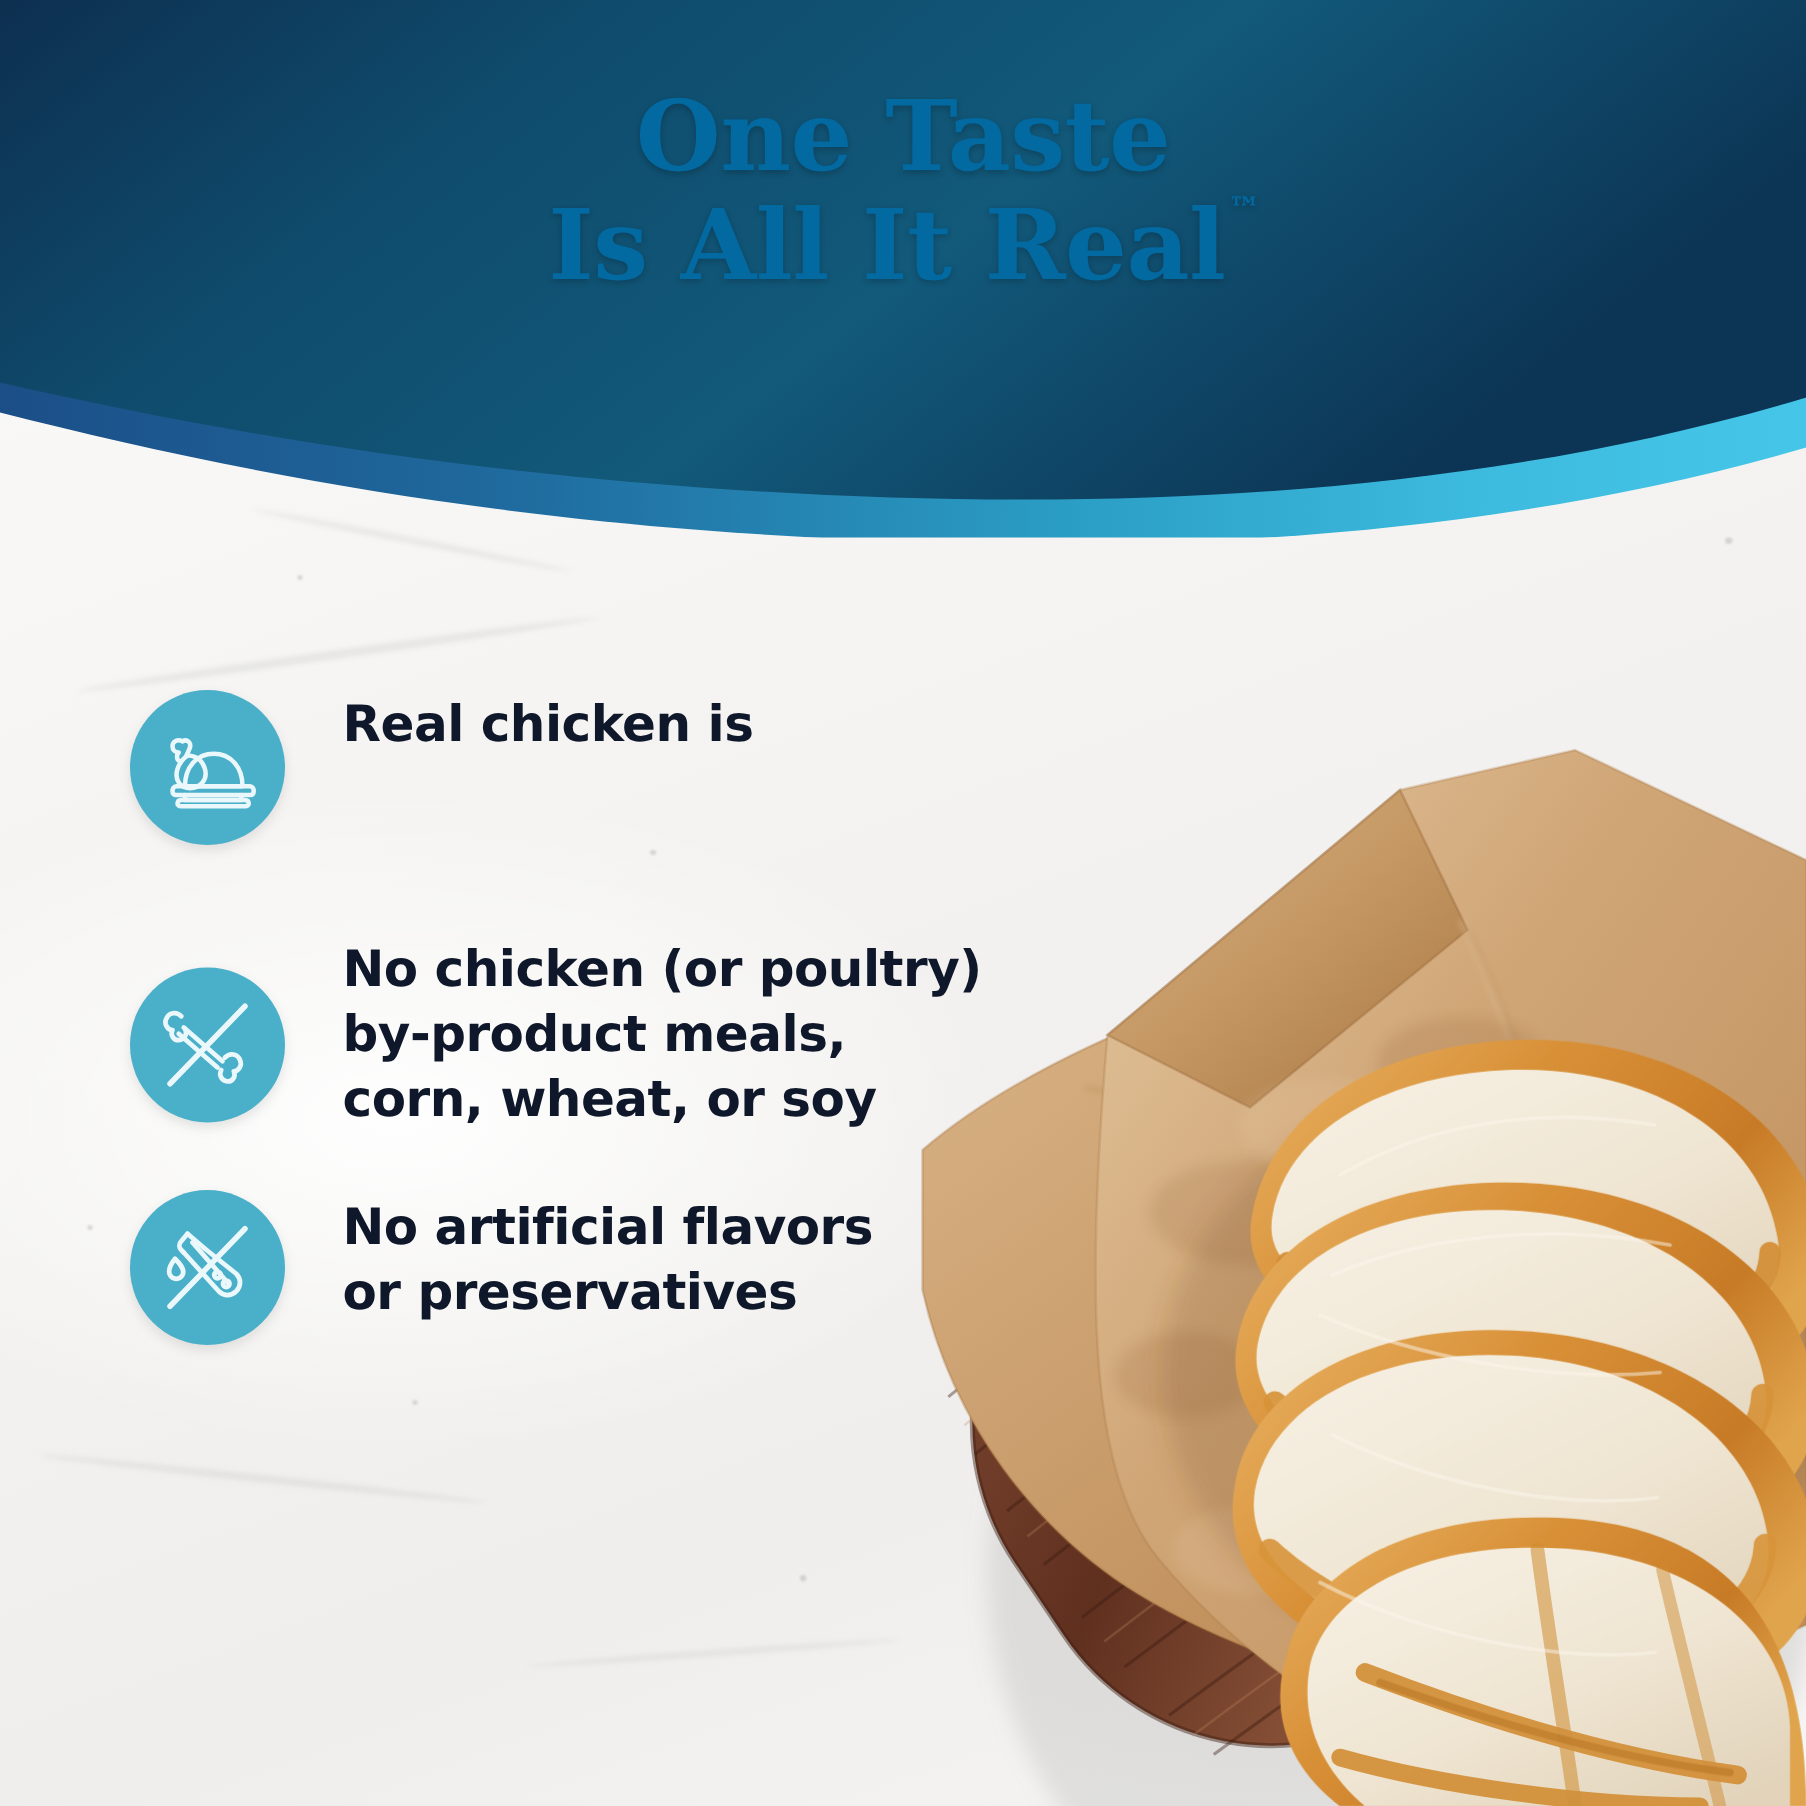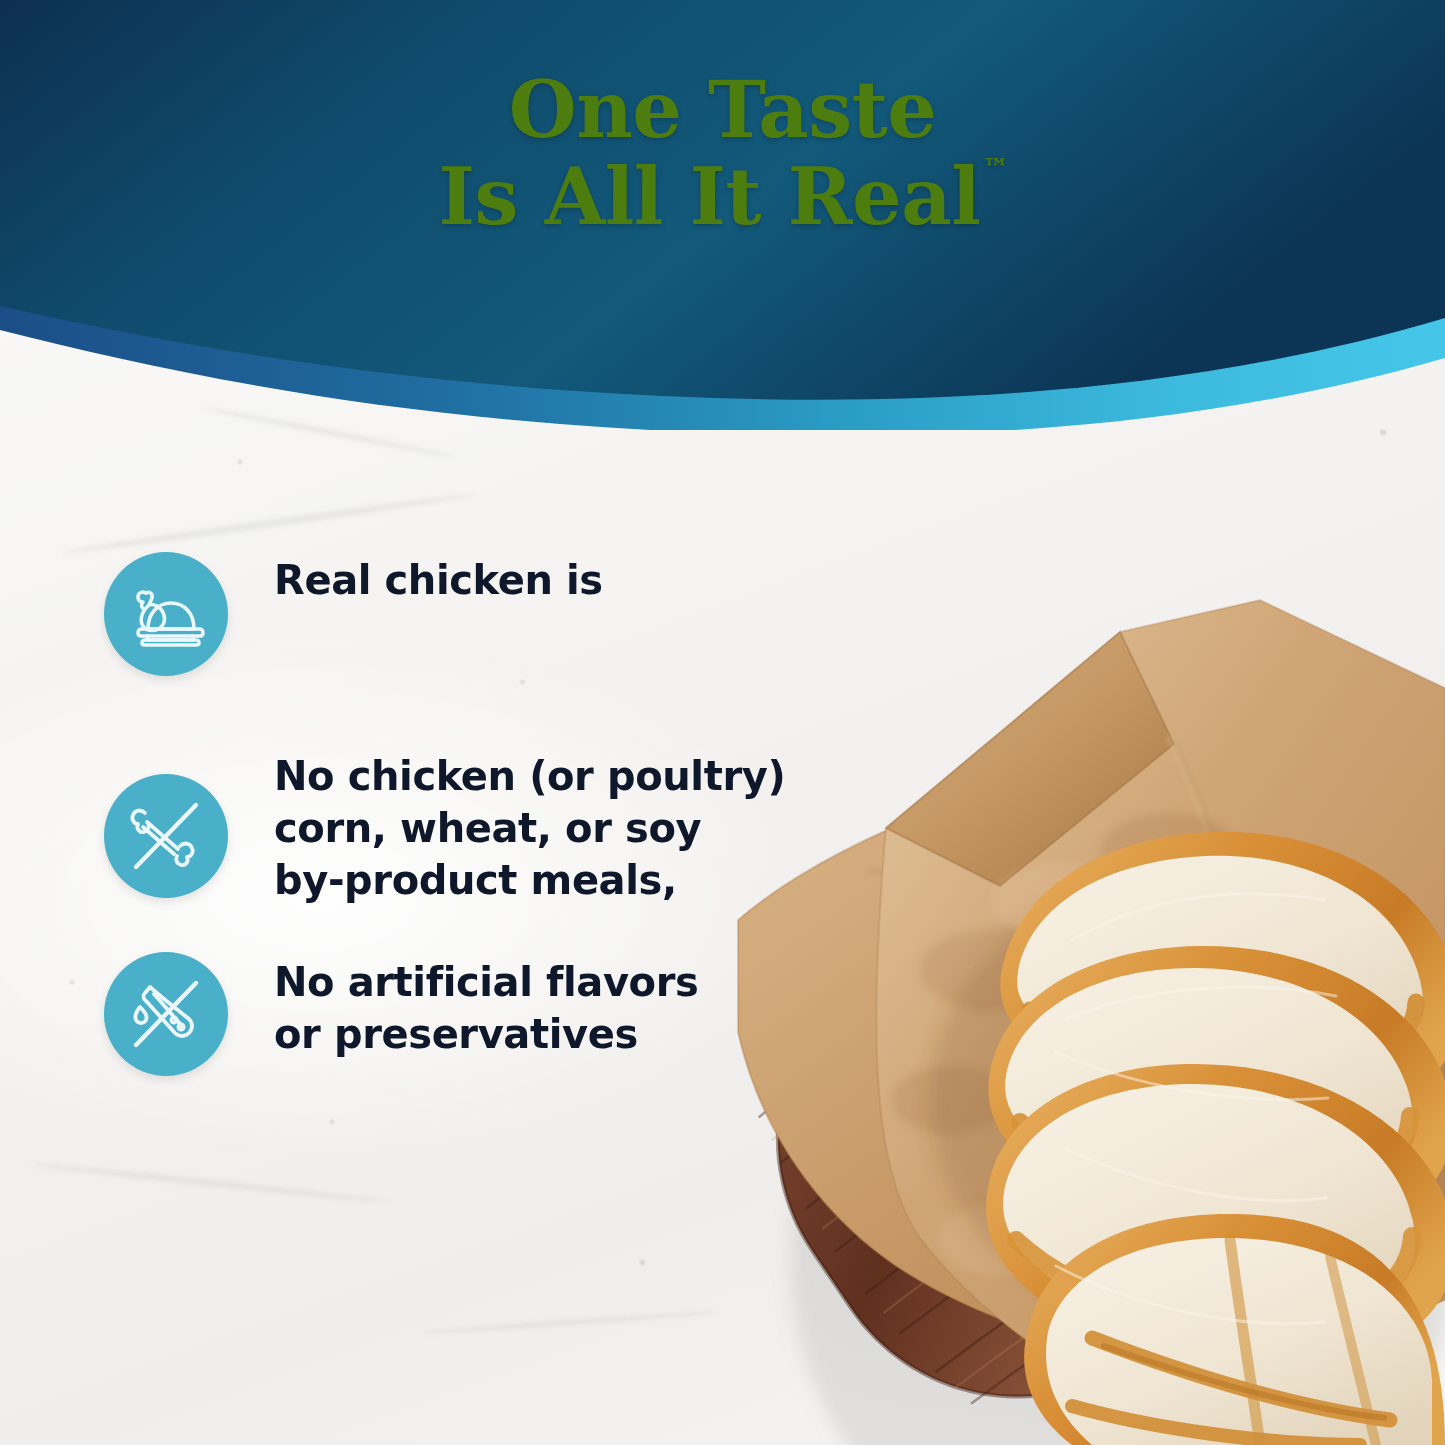--- a/index.html
+++ b/index.html
@@ -48,21 +48,21 @@
     width: 1445px;
     height: 430px;
   }
   .header-svg { display: block; width: 1445px; height: 430px; }
 
   .headline {
     position: absolute;
     left: 0; top: 66px;
     width: 1445px;
     text-align: center;
-    color: #4d7c0f;
+    color: #0369a1;
     font-family: "DejaVu Serif", "Liberation Serif", serif;
     font-weight: bold;
     font-size: 78px;
     line-height: 1.12;
     letter-spacing: -0.5px;
     text-shadow: 0 2px 5px rgba(0,0,0,0.22);
     z-index: 5;
   }
   .headline-l1 { display: block; }
   .headline-l2 { display: block; position: relative; }
@@ -375,22 +375,22 @@
           <path d="M22,20 C18,16 12,17 10,22 C8,26 11,31 15,31 C13,35 16,40 21,39 C25,38 27,34 25,30"></path>
           <path d="M24,29 L55,56"></path>
           <path d="M20,34 L51,61"></path>
           <path d="M57,53 C61,49 67,50 69,55 C71,59 68,64 64,64 C66,68 63,73 58,72 C54,71 52,67 54,63"></path>
 
           <path d="M73,12 L13,74" stroke-width="4.4"></path>
         </svg>
       </div>
       <div class="btext">
         <span class="ln">No chicken (or poultry)</span>
+        <span class="ln">by-product meals,</span>
         <span class="ln">corn, wheat, or soy</span>
-        <span class="ln">by-product meals,</span>
       </div>
     </div>
 
     <div class="benefit r3">
       <div class="bicon">
         <svg width="86" height="86" viewBox="0 0 86 86" fill="none" stroke="#eaf8fb" stroke-width="3.8" stroke-linecap="round" stroke-linejoin="round">
 
           <path d="M27,16 L22,22 C20,24 20,27 22,29 L24,31"></path>
           <path d="M27,16 L41,28"></path>
           <path d="M24,31 L52,62 C56,66 62,66 66,62 C70,58 70,52 66,48 L41,28"></path>

